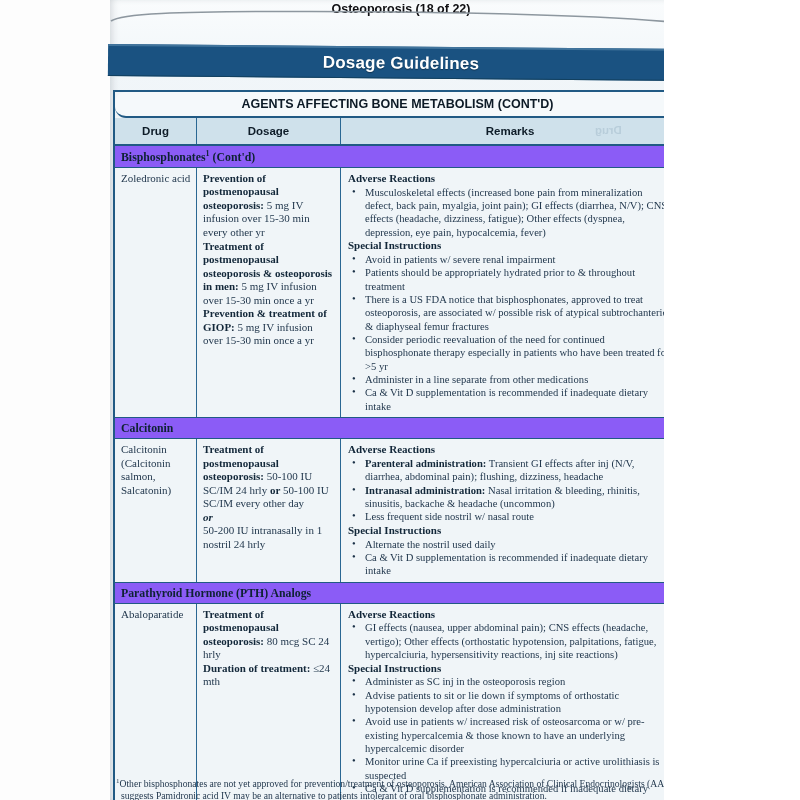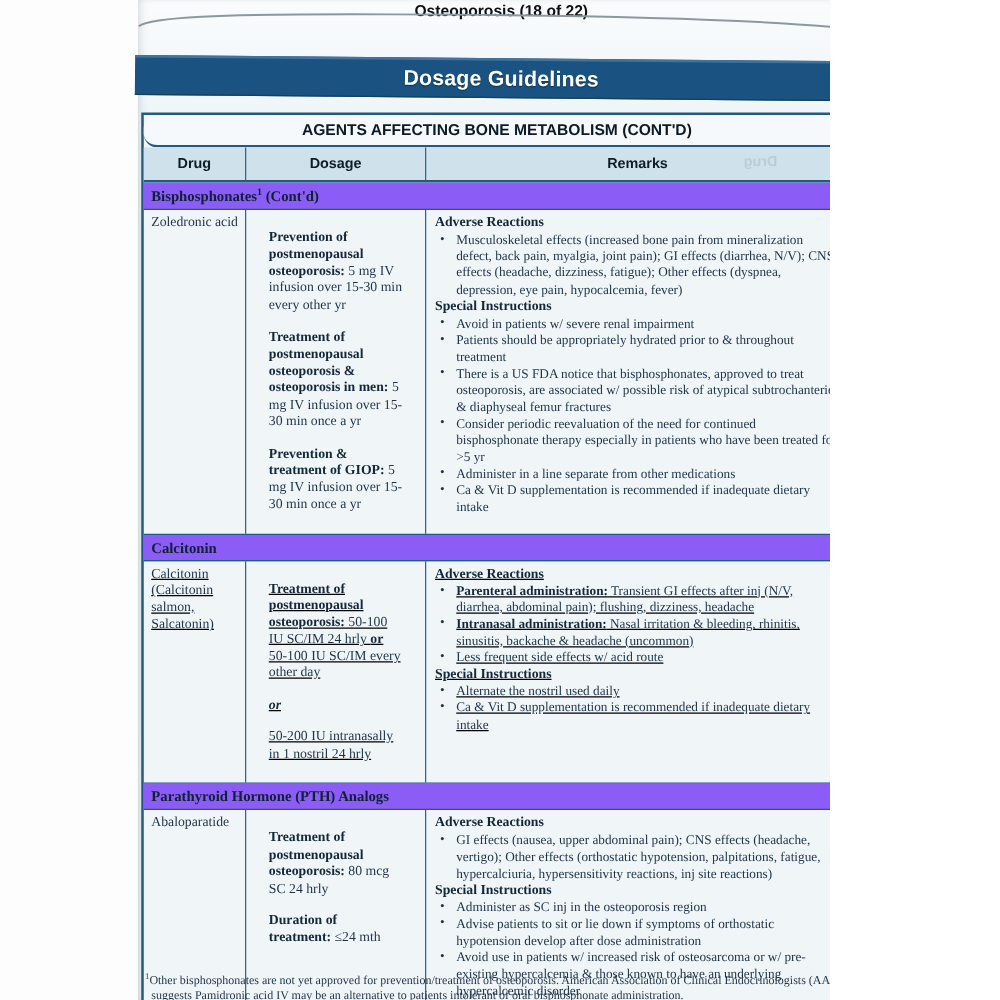--- a/index.html
+++ b/index.html
@@ -31,21 +31,21 @@
   .ghost{position:absolute;right:58px;top:6px;transform:scaleX(-1);opacity:.13;color:#27506e;
          font-family:"Liberation Sans",sans-serif;font-weight:bold;font-size:11.5px;pointer-events:none;}
   .section-row{padding:3px 6px 2px 6px;border-bottom:1.5px solid #215a84;background:#8b5cf6;
                font-weight:bold;font-size:11.8px;color:#0e2233;}
   .section-row sup{font-size:8px;}
   .drow{display:grid;grid-template-columns:82px 144px 1fr;border-bottom:1.5px solid #215a84;}
   .drow:last-child{border-bottom:none;}
   .cell{border-right:1.5px solid #2a6793;padding:4px 6px;font-size:11px;color:#1d3349;line-height:1.23;}
   .cell:last-child{border-right:none;}
   .drug-cell{padding-right:4px;}
-  .dosage-cell .dpara{margin:12px;}
+  .dosage-cell .dpara{margin:0;}
   .b{font-weight:bold;color:#13283a;}
   .bi{font-weight:bold;font-style:italic;color:#13283a;}
   .remarks-cell{font-size:10.6px;line-height:1.26;padding:4px 8px 4px 7px;}
   .rh{font-weight:bold;font-size:11px;color:#122739;}
   .rli{position:relative;padding-left:17px;}
   .rli::before{content:"\2022";position:absolute;left:4px;top:-1px;color:#1d3349;}
   .footnote{position:absolute;left:3px;top:777px;width:572px;font-size:9.6px;line-height:1.24;
             color:#1d3349;padding-left:8px;text-indent:-5px;}
   .footnote sup{font-size:7px;}
 </style>
@@ -92,32 +92,32 @@
               <div class="rh">Special Instructions</div>
               <div class="rli"><span>Avoid in patients w/ severe renal impairment</span></div>
               <div class="rli"><span>Patients should be appropriately hydrated prior to &amp; throughout treatment</span></div>
               <div class="rli"><span>There is a US FDA notice that bisphosphonates, approved to treat osteoporosis, are associated w/ possible risk of atypical subtrochanteric &amp; diaphyseal femur fractures</span></div>
               <div class="rli"><span>Consider periodic reevaluation of the need for continued bisphosphonate therapy especially in patients who have been treated for &gt;5 yr</span></div>
               <div class="rli"><span>Administer in a line separate from other medications</span></div>
               <div class="rli"><span>Ca &amp; Vit D supplementation is recommended if inadequate dietary intake</span></div>
             </div>
           </div>
           <div class="section-row"><span>Calcitonin</span></div>
-          <div class="drow" style="min-height: 132px; text-decoration: underline;">
+          <div class="drow" style="min-height: 132px;">
             <div class="cell drug-cell">Calcitonin (Calcitonin salmon, Salcatonin)</div>
             <div class="cell dosage-cell">
               <div class="dpara"><span class="b">Treatment of postmenopausal osteoporosis:</span><span> 50-100 IU SC/IM 24 hrly </span><span class="b">or</span><span> 50-100 IU SC/IM every other day</span></div>
               <div class="dpara"><span class="bi">or</span></div>
               <div class="dpara"><span>50-200 IU intranasally in 1 nostril 24 hrly</span></div>
             </div>
             <div class="cell remarks-cell">
               <div class="rh">Adverse Reactions</div>
               <div class="rli"><span class="b">Parenteral administration:</span><span> Transient GI effects after inj (N/V, diarrhea, abdominal pain); flushing, dizziness, headache</span></div>
               <div class="rli"><span class="b">Intranasal administration:</span><span> Nasal irritation &amp; bleeding, rhinitis, sinusitis, backache &amp; headache (uncommon)</span></div>
-              <div class="rli"><span>Less frequent side effects w/ acid route</span></div>
+              <div class="rli"><span>Less frequent side nostril w/ nasal route</span></div>
               <div class="rh">Special Instructions</div>
               <div class="rli"><span>Alternate the nostril used daily</span></div>
               <div class="rli"><span>Ca &amp; Vit D supplementation is recommended if inadequate dietary intake</span></div>
             </div>
           </div>
           <div class="section-row"><span>Parathyroid Hormone (PTH) Analogs</span></div>
           <div class="drow" style="min-height: 193px;">
             <div class="cell drug-cell">Abaloparatide</div>
             <div class="cell dosage-cell">
               <div class="dpara"><span class="b">Treatment of postmenopausal osteoporosis:</span><span> 80 mcg SC 24 hrly</span></div>

